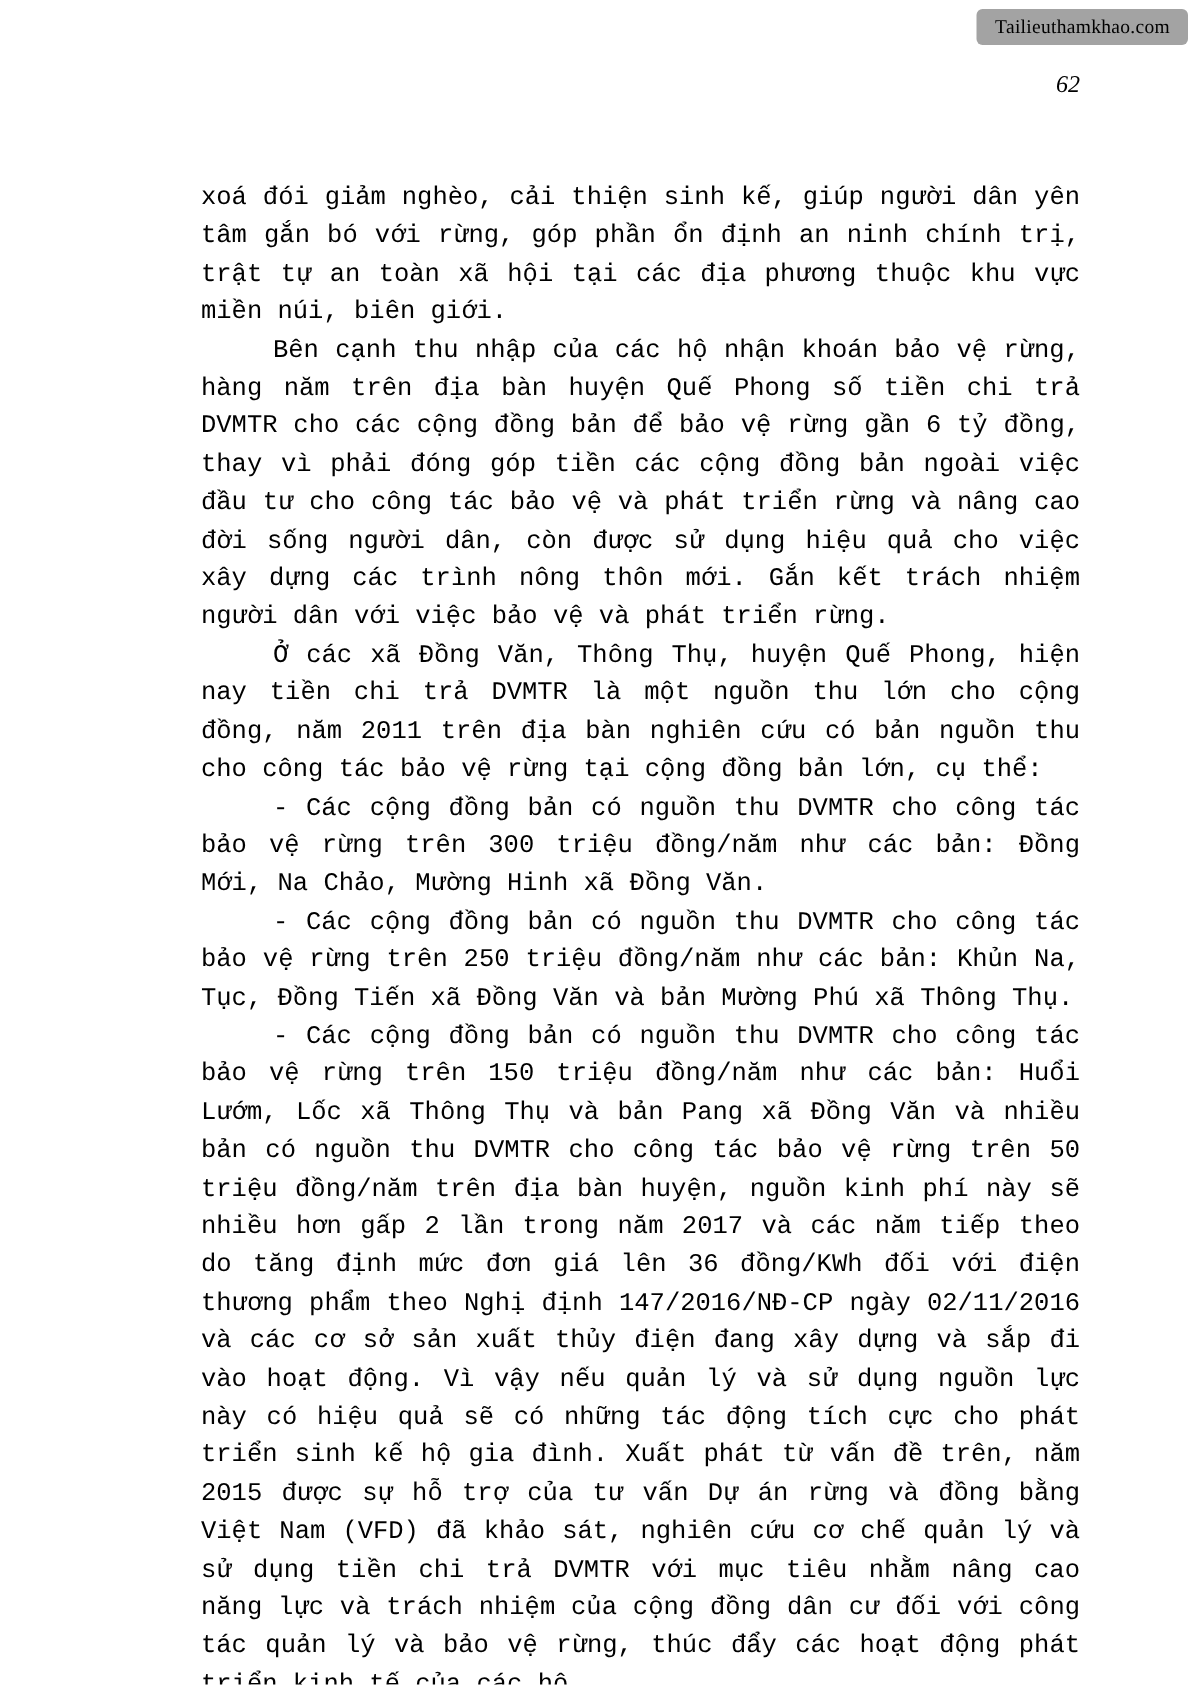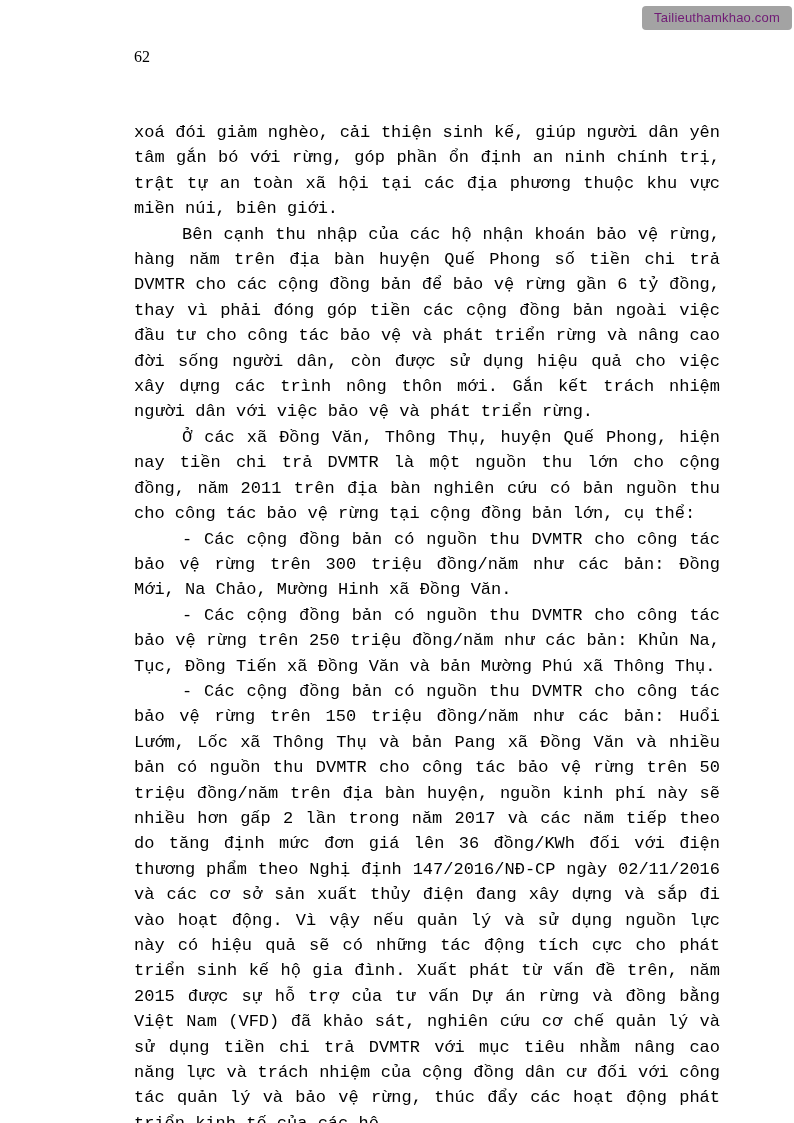--- a/index.html
+++ b/index.html
@@ -10,36 +10,37 @@
     position: relative;
     overflow: hidden;
     font-family: "Liberation Serif", serif;
     color: #000000;
   }
   .watermark {
     position: absolute;
     top: 6px;
     right: 2px;
     background: #a3a3a3;
-    color: #701a75;
-    font-family: Liberation Sans, sans-serif;
+    color: #000000;
+    font-family: Liberation Serif, serif;
     font-size: 13px;
     line-height: 1;
     padding: 5px 12px 6px 12px;
     border-radius: 4px;
     letter-spacing: 0.2px;
     margin-left: 46px;
   }
   .page-number {
     position: absolute;
     top: 48px;
     left: 134px;
     width: 586px;
-    text-align: left;
+    text-align: right;
     font-size: 16px;
+    font-style: italic;
   }
   .content {
     position: absolute;
     top: 120px;
     left: 134px;
     width: 586px;
     font-size: 17px;
     line-height: 25.4px;
     font-family: Liberation Mono, monospace;
   }

